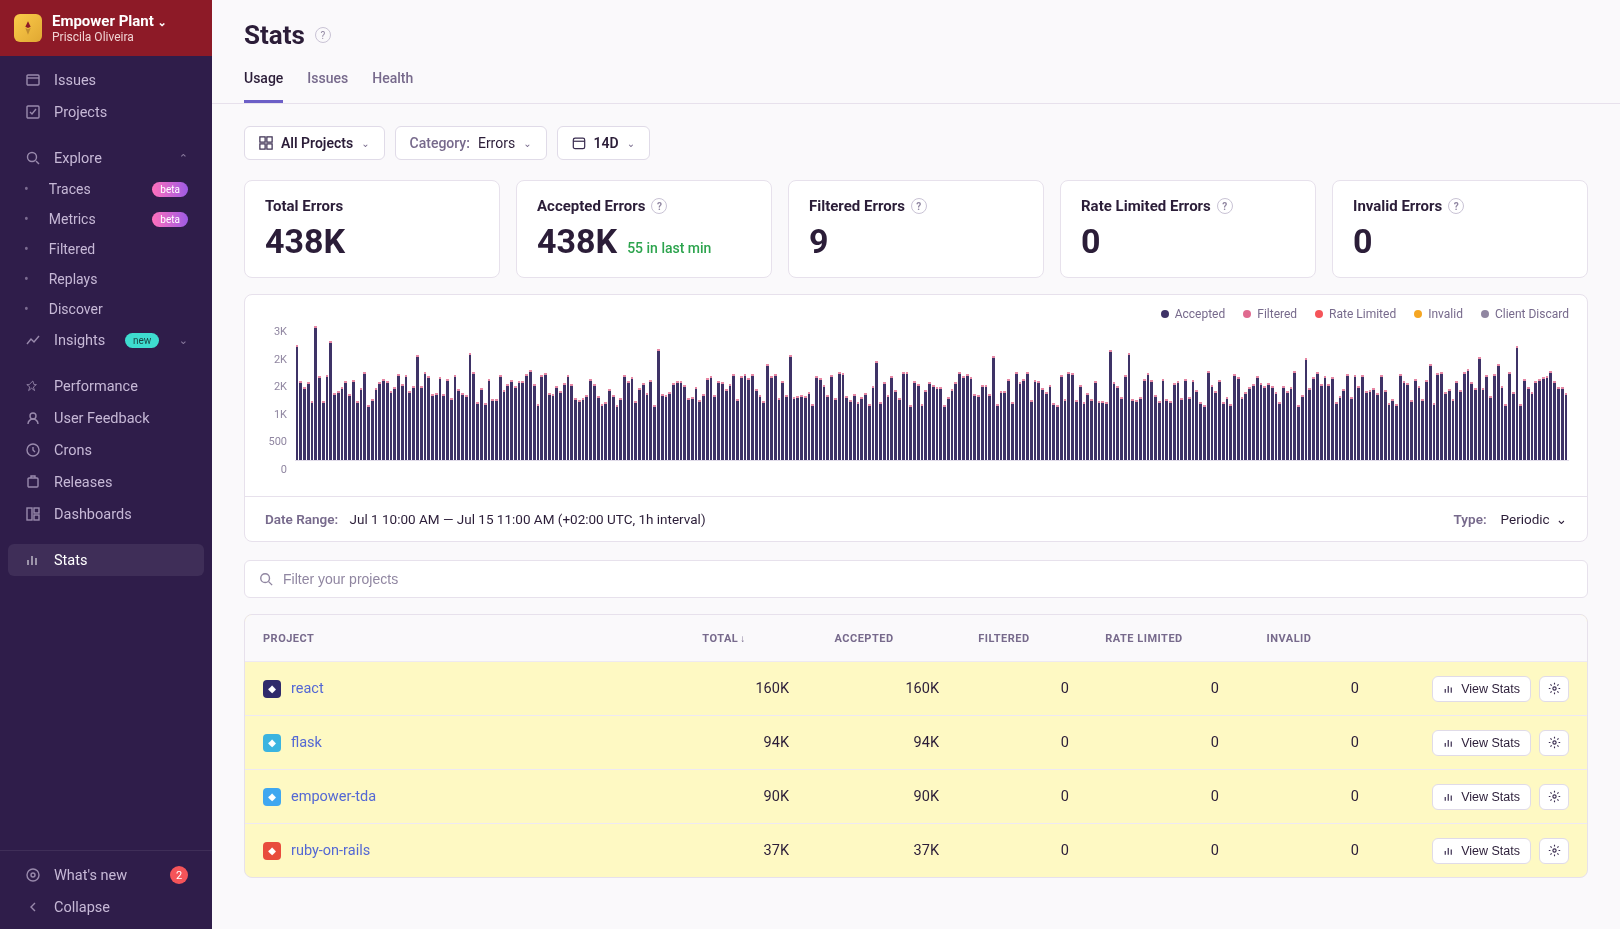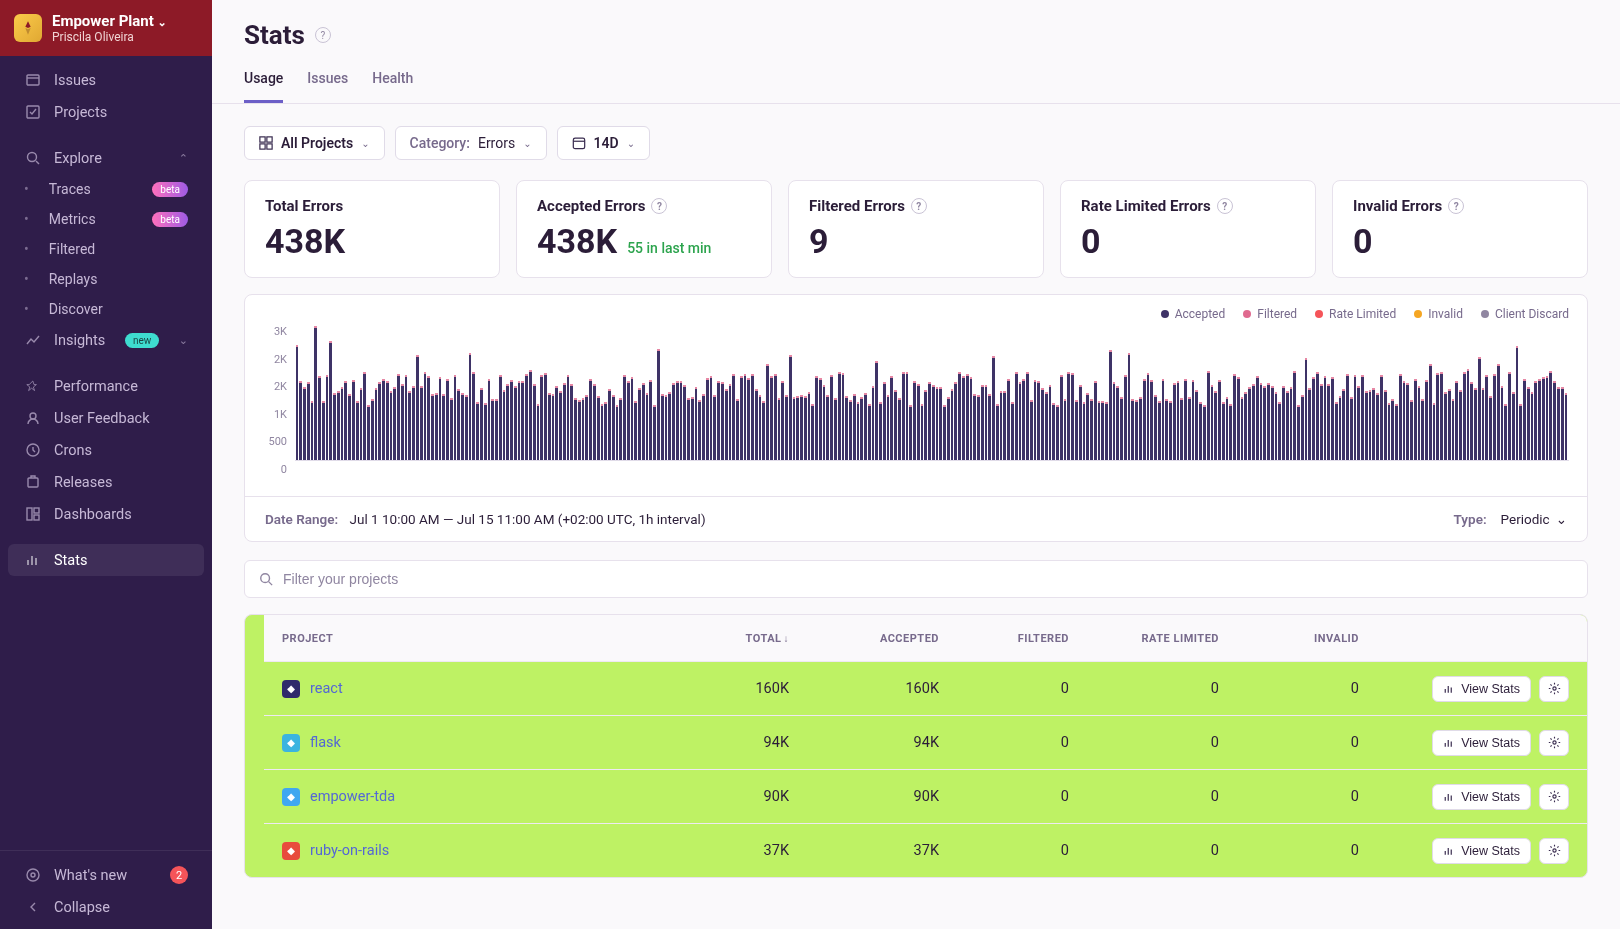--- a/index.html
+++ b/index.html
@@ -54,24 +54,24 @@
   .chart-footer { border-top:1px solid #E7E1EC; padding:14px 20px; display:flex; justify-content:space-between; align-items:center; font-size:13.5px;}
   .chart-footer .lbl { color:#776A8C; font-weight:600; margin-right:8px;}
   .chart-footer .right { display:flex; align-items:center; gap:6px; color:#2B1D38;}
   
   .search-row { margin-top:18px; }
   .search-box { width:100%; background:#fff; border:1px solid #E7E1EC; border-radius:6px; padding:10px 14px; display:flex; align-items:center; gap:10px;}
   .search-box input { border:none; outline:none; flex:1; font-size:14px; color:#2B1D38;}
   .search-box input::placeholder { color:#9086A1;}
   .search-icon { color:#9086A1; }
   
-  .table { margin-top:16px; background:#bef264; border:1px solid #E7E1EC; border-radius:8px; overflow:hidden;padding-left:19px;}
+  .table { margin-top:16px; background:#fef9c3; border:1px solid #E7E1EC; border-radius:8px; overflow:hidden;}
   .thead, .trow { display:grid; grid-template-columns: 1fr 130px 150px 130px 150px 140px 210px; align-items:center; padding:0 18px;}
   .thead { background:#FAF9FB; height:46px; font-size:11px; letter-spacing:0.5px; color:#776A8C; font-weight:700; text-transform:uppercase;}
-  .thead > div { text-align:right;}
+  .thead > div { text-align:center;}
   .thead > div:first-child { text-align:left;}
   .thead > div:last-child { text-align:right;}
   .trow { height:54px; border-top:1px solid #EEE9F3;}
   .trow > div { text-align:right; font-size:14.5px; color:#2B1D38;}
   .trow > div:first-child { text-align:left;}
   .proj-cell { display:flex; align-items:center; gap:10px;}
   .proj-icon { width:18px;height:18px;border-radius:4px;display:flex;align-items:center;justify-content:center;font-size:10px;color:#fff;}
   .proj-link { color:#5468D4; cursor:pointer;}
   .actions { display:flex; gap:8px; justify-content:flex-end;}
   .btn-sm { background:#fff; border:1px solid #E0DBE8; border-radius:6px; padding:5px 10px; font-size:12.5px; display:flex; align-items:center; gap:6px; cursor:pointer; color:#2B1D38;}

